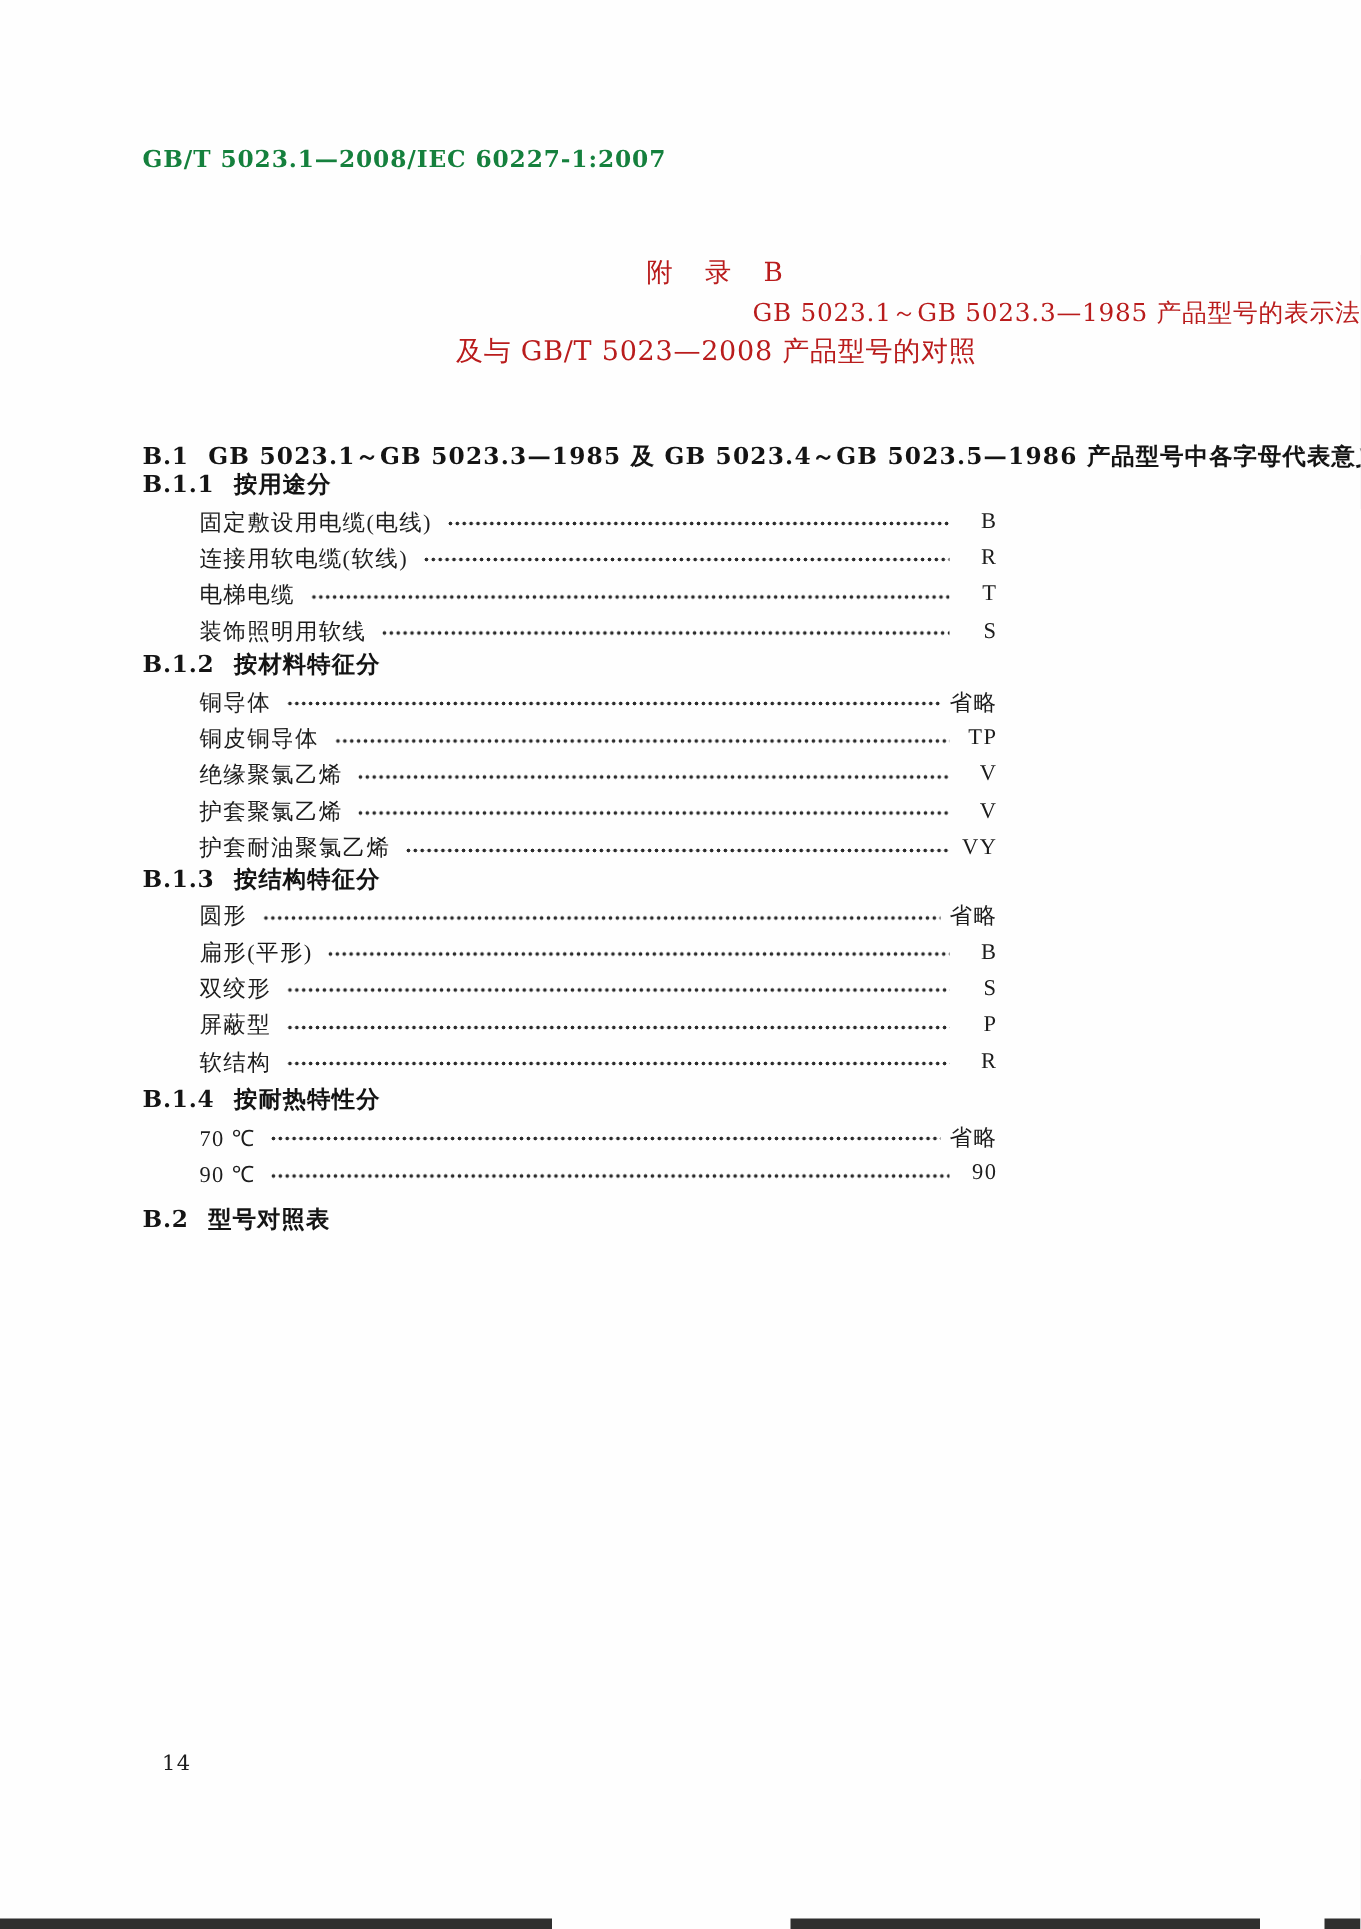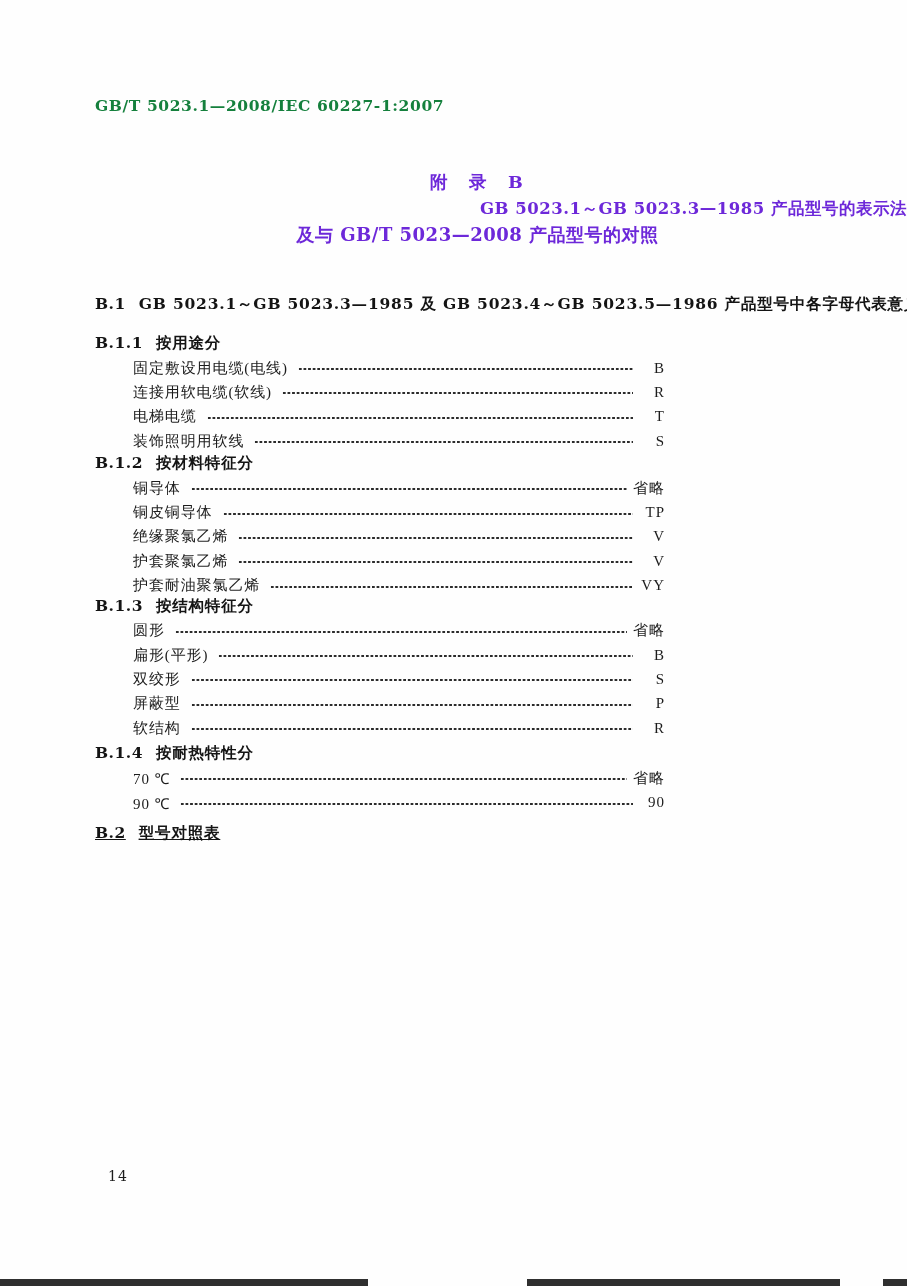--- a/index.html
+++ b/index.html
@@ -25,22 +25,22 @@
     letter-spacing: 0.6px;
     color: #15803d;
     white-space: nowrap;
   }
   .title-block {
     position: absolute;
     top: 169px;
     left: 0;
     right: 0;
     text-align: center;
-    font-weight: 700;
-    color: #6d28d9;
+    font-weight: 400;
+    color: #b91c1c;
     padding-left: 48px;
   }
   .title-block .t1 { font-size: 17.5px; line-height: 27px; letter-spacing: 2px; }
   .title-block .t2 { font-size: 15px;   line-height: 25px; letter-spacing: 1px; }
   .title-block .t3 { font-size: 16.5px; line-height: 26px; letter-spacing: 0.5px; text-align: right; }
   .title-block .t4 { font-size: 18px; line-height: 25px; letter-spacing: 0.5px; }
 
   .content {
     position: absolute;
     left: 95px;
@@ -49,25 +49,25 @@
   }
   .sec-h {
     font-weight: 700;
     font-size: 15.5px;
     line-height: 19px;
     color: #141414;
     white-space: nowrap;
   }
   .sec-h .sid { margin-right: 13px; letter-spacing: 0.5px; }
   .sec-h .stx { letter-spacing: 0.8px; }
-  #h-b11 { margin-top: 20px; }
+  #h-b11 { }
   #h-b12 { margin-top: 0px; }
   #h-b13 { margin-top: -2px; }
   #h-b14 { margin-top: 3px; }
-  #h-b2  { margin-top: 8px; text-decoration: underline; }
+  #h-b2  { margin-top: 8px; }
 
   .dlist {
     margin-left: 38px;
     margin-top: 4px;
     width: 532px;
   }
   .row {
     display: flex;
     align-items: center;
     height: 24.3px;

